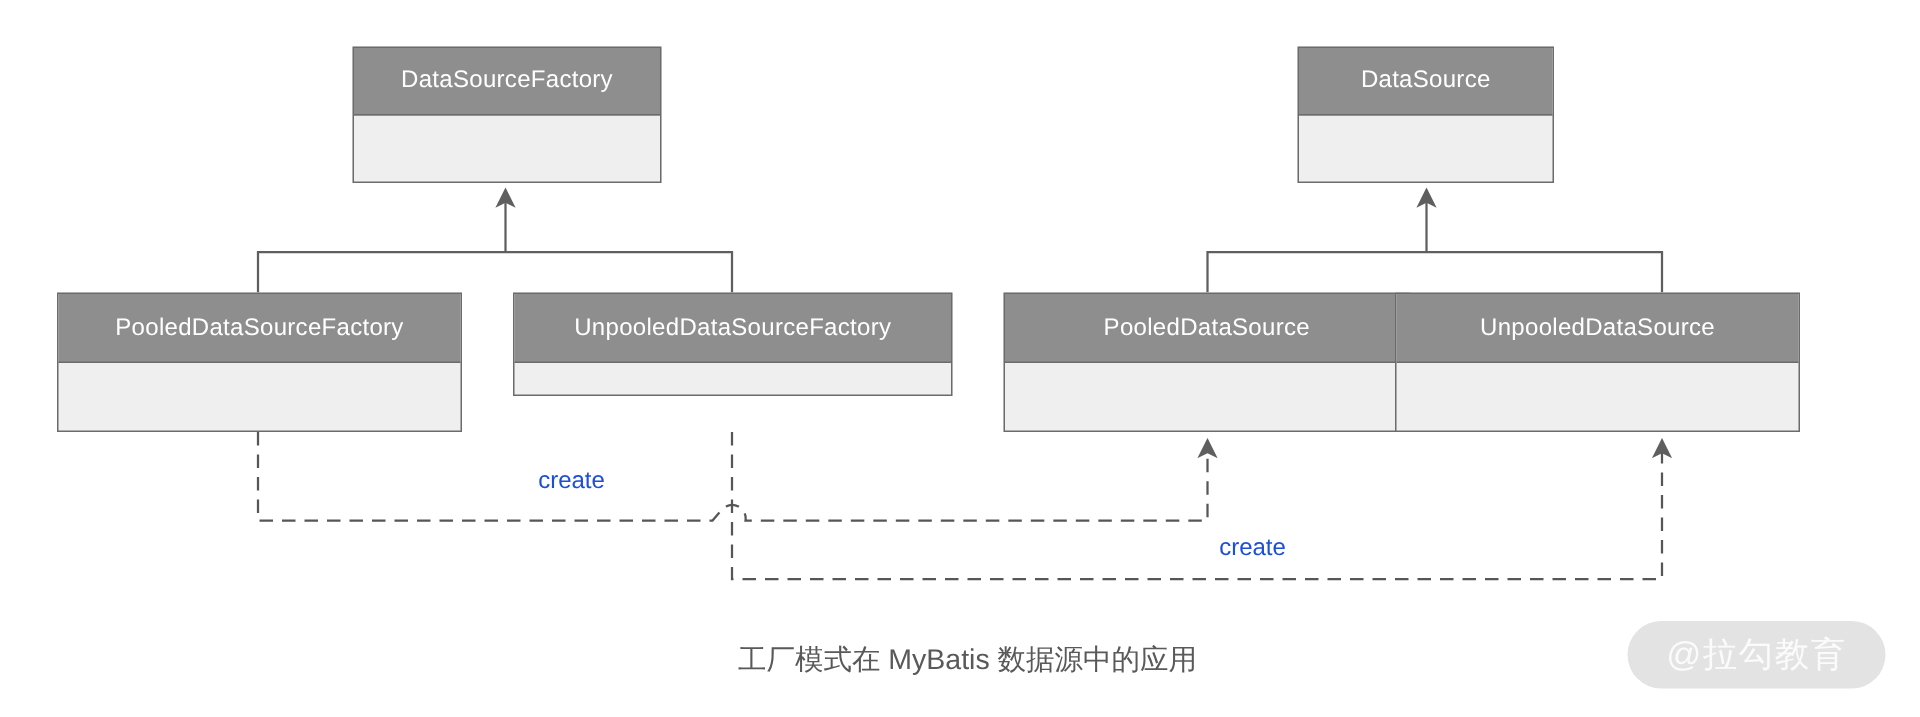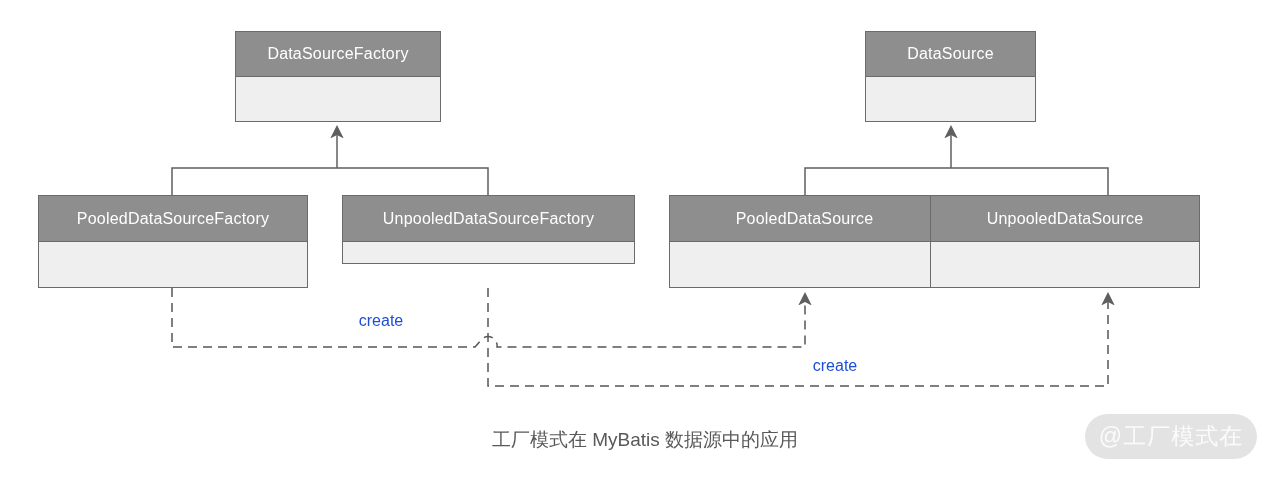--- a/index.html
+++ b/index.html
@@ -81,15 +81,15 @@
   <div class="class-box" style="left:930px; top:195px; width:270px; height:93px;">
     <div class="class-hdr" style="height:46px;">UnpooledDataSource</div>
     <div class="class-body" style="height:45px;"></div>
   </div>
 
   <div class="edge-label" style="left:321px; top:312px;">create</div>
   <div class="edge-label" style="left:775px; top:357px;">create</div>
 
   <div class="caption">工厂模式在 MyBatis 数据源中的应用</div>
 
-  <div class="watermark">@工厂模式在</div>
+  <div class="watermark">@拉勾教育</div>
 
 </div>
 
 </body></html>

